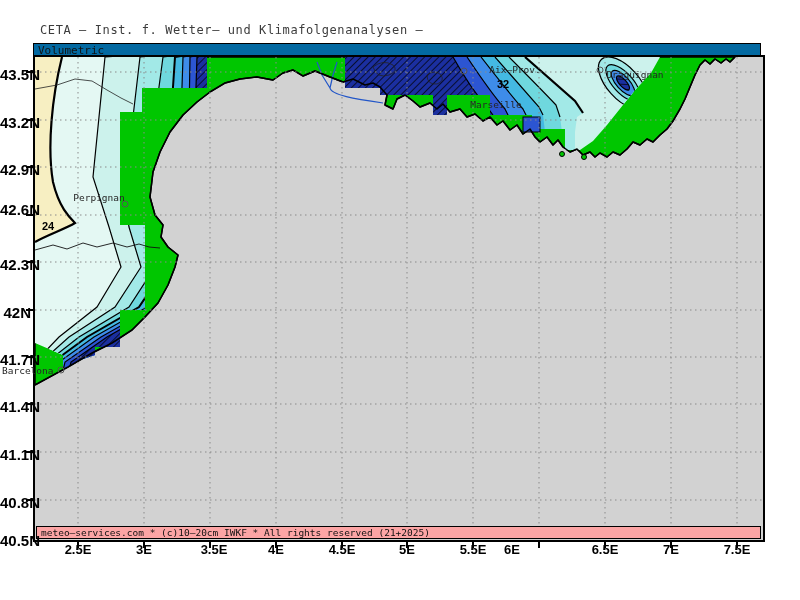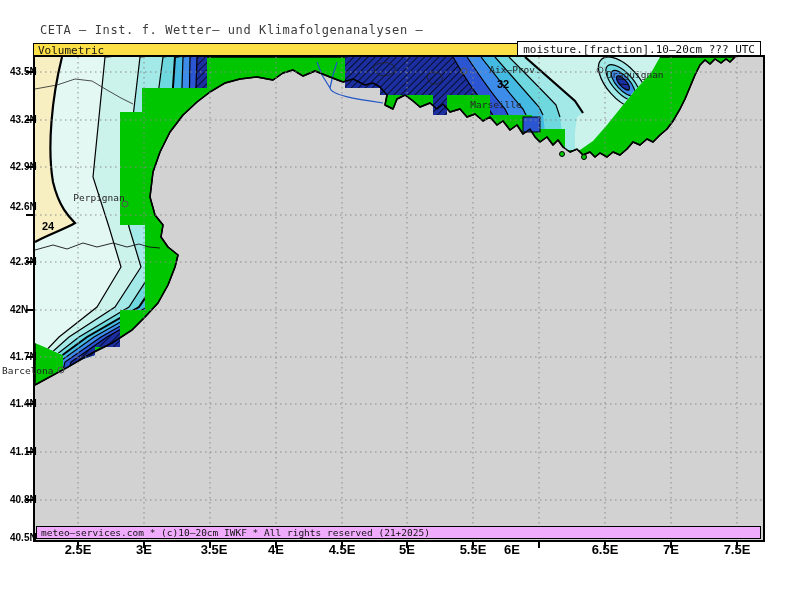--- a/index.html
+++ b/index.html
@@ -2,47 +2,46 @@
 <html><head>
 <meta charset="utf-8">
 <style>
   html,body{margin:0;padding:0;background:#fff;}
   body{width:800px;height:600px;position:relative;overflow:hidden;
        font-family:"DejaVu Sans Mono",monospace;}
   .canvas{position:absolute;inset:0;}
   .header{position:absolute;left:40px;top:23px;font-size:12px;letter-spacing:.6px;
           color:#3c3c3c;white-space:nowrap;}
   .titlebar{position:absolute;left:33px;top:43px;width:726px;height:13px;
-            background:#fde047;border:1px solid #000;font-size:11px;line-height:13px;}
+            background:#0369a1;border:1px solid #000;font-size:11px;line-height:13px;}
   .titlebar .tleft{position:absolute;left:4px;top:0;color:#111;white-space:nowrap;}
   .titlebar .tright{position:absolute;right:-1px;top:-3px;height:15px;line-height:16px;
             border:1px solid #000;background:#fff;padding:0 5px;color:#111;white-space:nowrap;}
   .mapframe{position:absolute;left:33px;top:55px;width:728px;height:483px;
             border:2px solid #000;overflow:visible;}
   .mapframe svg{position:absolute;left:0;top:0;overflow:visible;}
   .copybar{position:absolute;left:1px;top:469px;width:719px;height:11px;
-           border:1px solid #000;background:#f0abfc;font-size:9.5px;line-height:11px;
+           border:1px solid #000;background:#fca5a5;font-size:9.5px;line-height:11px;
            padding-left:4px;color:#111;white-space:nowrap;overflow:hidden;}
-  .latlab{position:absolute;left:0;width:31px;text-align:left;
-          font-family:"Liberation Sans",sans-serif;font-weight:bold;font-size:10px;color:#000;padding-left:10px;}
+  .latlab{position:absolute;left:0;width:31px;text-align:right;
+          font-family:"Liberation Sans",sans-serif;font-weight:bold;font-size:15px;color:#000;}
   .lonlab{position:absolute;top:542px;width:44px;text-align:center;
           font-family:"Liberation Sans",sans-serif;font-weight:bold;font-size:13px;color:#000;}
   .citytext{font-family:"DejaVu Sans Mono",monospace;font-size:9.5px;fill:#262626;}
   .ctlabel{font-family:"Liberation Sans",sans-serif;font-weight:bold;font-size:11px;fill:#000;}
 </style>
 </head>
 <body>
 
 <div class="canvas">
 
   <div class="header">CETA – Inst. f. Wetter– und Klimafolgenanalysen –</div>
 
   <div class="titlebar">
     <span class="tleft">Volumetric</span>
-    <span class="tright">moisture.[fraction].10–20cm ??? UTC</span>
   </div>
 
   <div class="mapframe">
     <svg width="728" height="483" viewBox="0 0 728 483">
       <defs>
         <clipPath id="clipA">
           <path d="M0,0 L172,0 L172,31 L107,31 L107,55 L85,55 L85,168 L110,168 L110,253 L85,253 L85,290 L60,290 L60,298 L45,303 L33,310 L28,313 L28,298 L0,286 Z"></path>
         </clipPath>
         <clipPath id="clipB">
           <path d="M310,0 L625,0 L616,16 L600,33 L588,48 L572,68 L558,84 L545,93 L530,93 L530,72 L497,72 L497,58 L455,58 L455,38 L412,38 L412,58 L398,58 L398,38 L345,38 L345,31 L310,31 Z"></path>

